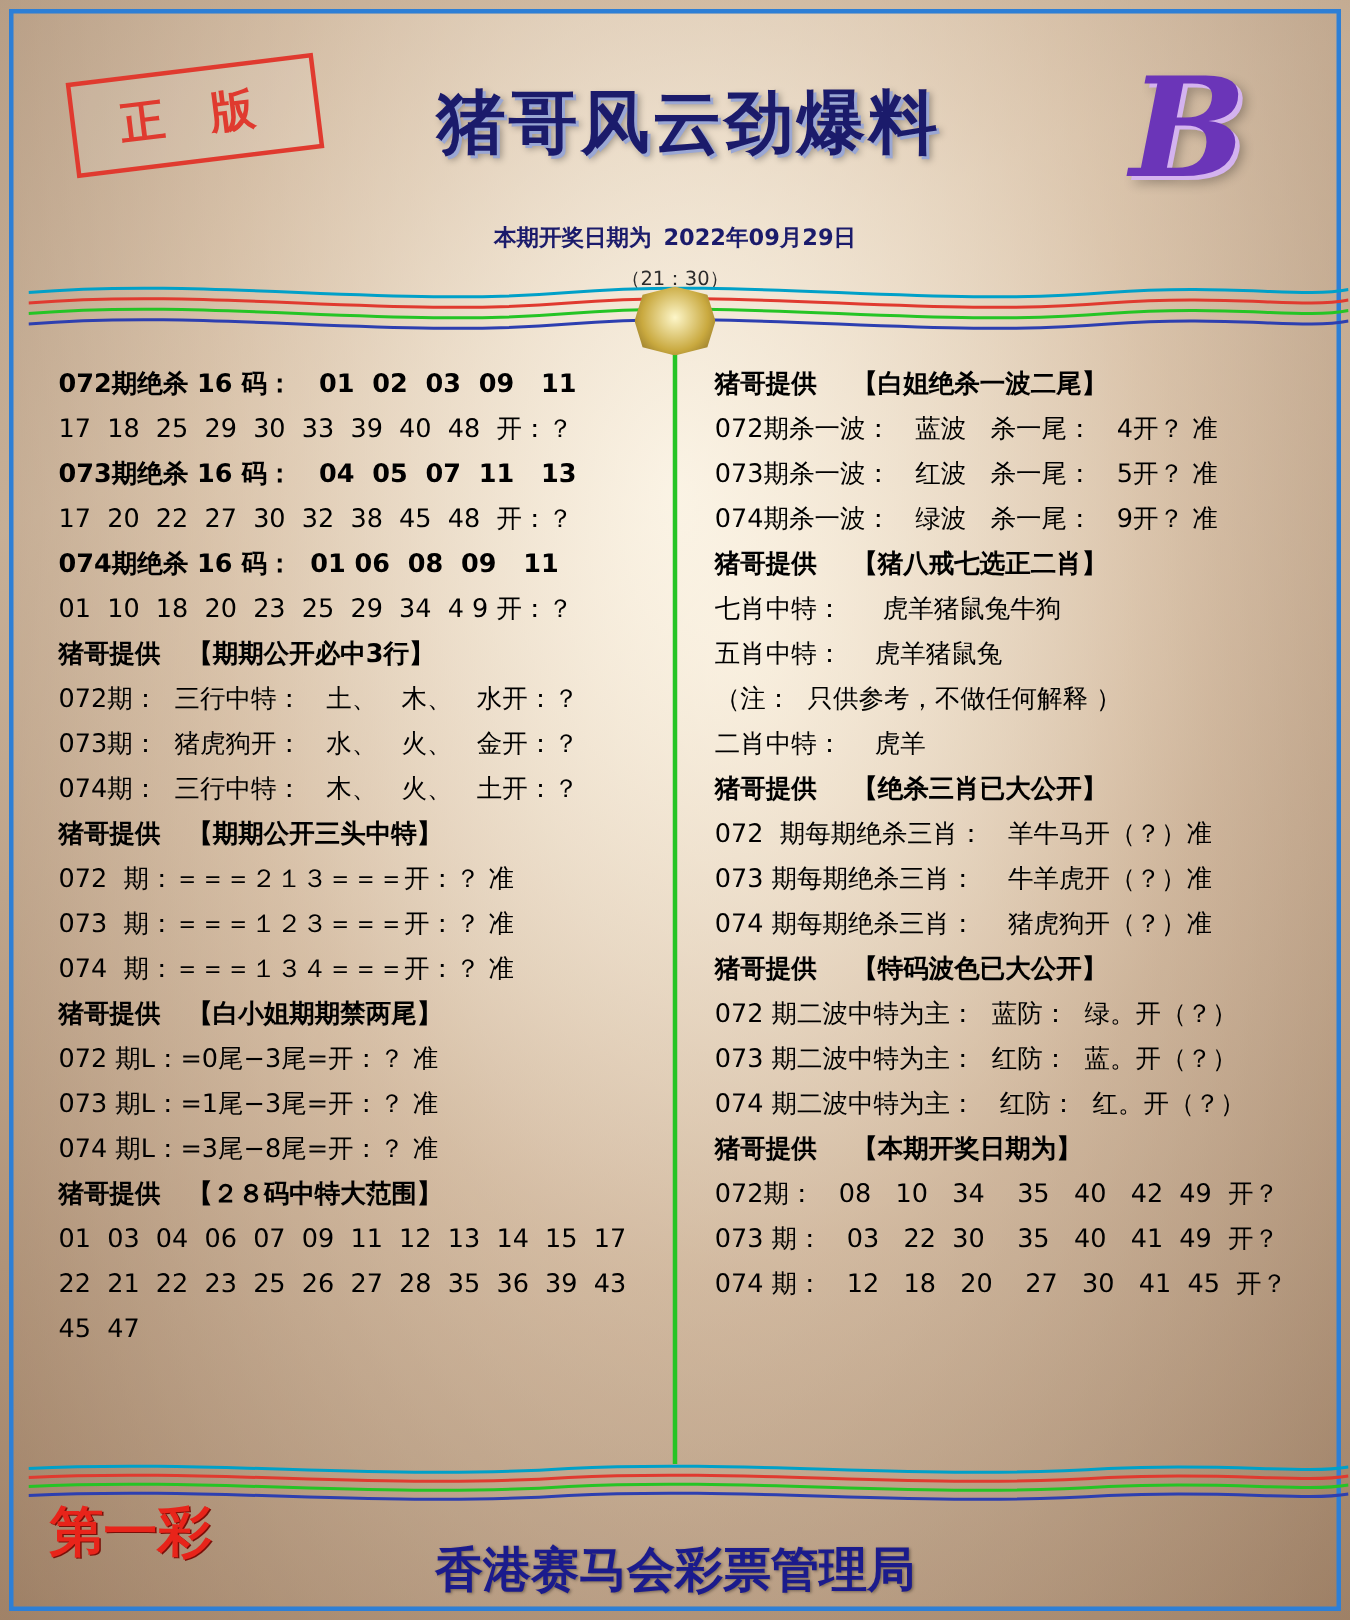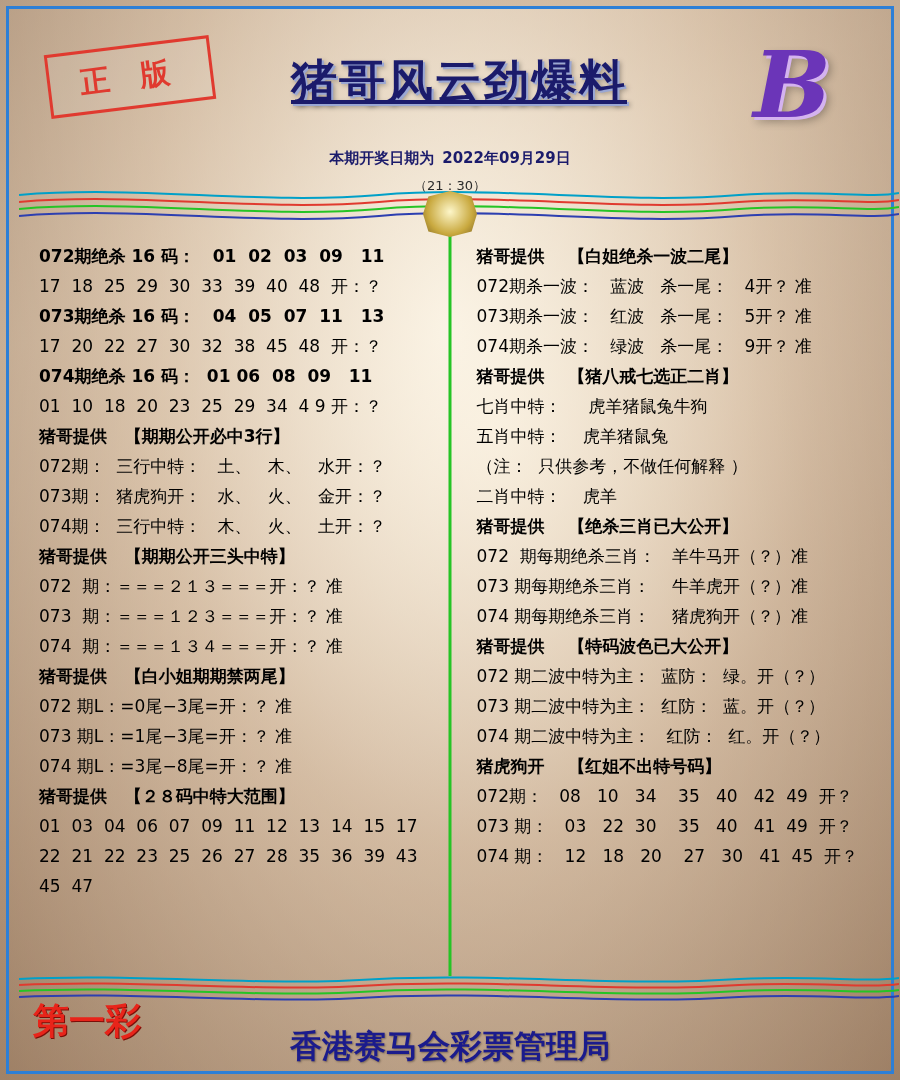--- a/index.html
+++ b/index.html
@@ -31,21 +31,20 @@
     color:#e03a2f;font-size:30px;font-weight:bold;letter-spacing:10px;
     font-family:"DejaVu Sans",sans-serif;
     background:rgba(255,255,255,0.10);
   }
   .title{
     position:absolute;left:190px;top:42px;width:520px;text-align:center;
     font-size:46px;font-weight:bold;color:#1b1b6b;
     font-family:"DejaVu Sans",sans-serif;
     letter-spacing:2px;
     text-shadow:2px 2px 0 #9aa7d4, 3px 3px 5px rgba(0,0,0,.35);
-    text-decoration:underline;
   }
   .letter-b{
     position:absolute;right:60px;top:22px;
     font-size:92px;font-weight:bold;font-style:italic;
     font-family:"DejaVu Serif",serif;
     color:#6b35b8;
     text-shadow:3px 3px 0 #d4b3ef, 5px 5px 8px rgba(0,0,0,.3);
   }
   .subtitle{
     position:absolute;left:0;right:0;top:140px;text-align:center;
@@ -171,21 +170,21 @@
           <div class="line">二肖中特：    虎羊</div>
           <div class="line"></div>
           <div class="line bold">猪哥提供    【绝杀三肖已大公开】</div>
           <div class="line">072  期每期绝杀三肖：   羊牛马开（？）准</div>
           <div class="line">073 期每期绝杀三肖：    牛羊虎开（？）准</div>
           <div class="line">074 期每期绝杀三肖：    猪虎狗开（？）准</div>
           <div class="line bold">猪哥提供    【特码波色已大公开】</div>
           <div class="line">072 期二波中特为主：  蓝防：  绿。开（？）</div>
           <div class="line">073 期二波中特为主：  红防：  蓝。开（？）</div>
           <div class="line">074 期二波中特为主：   红防：  红。开（？）</div>
-          <div class="line bold">猪虎狗开    【红姐不出特号码】</div>
+          <div class="line bold">猪哥提供    【本期开奖日期为】</div>
           <div class="line">072期：   08   10   34    35   40   42  49  开？</div>
           <div class="line">073 期：   03   22  30    35   40   41  49  开？</div>
           <div class="line">074 期：   12   18   20    27   30   41  45  开？</div>
         </div>
     </div>
 
     <div class="footer">
       <svg class="fwaves" viewBox="0 0 880 28" preserveAspectRatio="none">
         <path d="M0,6 C120,0 240,14 360,6 C480,0 600,14 720,6 C800,2 850,10 880,5" fill="none" stroke="#00a0c8" stroke-width="2"></path>
         <path d="M0,12 C120,6 240,20 360,12 C480,6 600,20 720,12 C800,8 850,16 880,11" fill="none" stroke="#e03a2f" stroke-width="2"></path>

